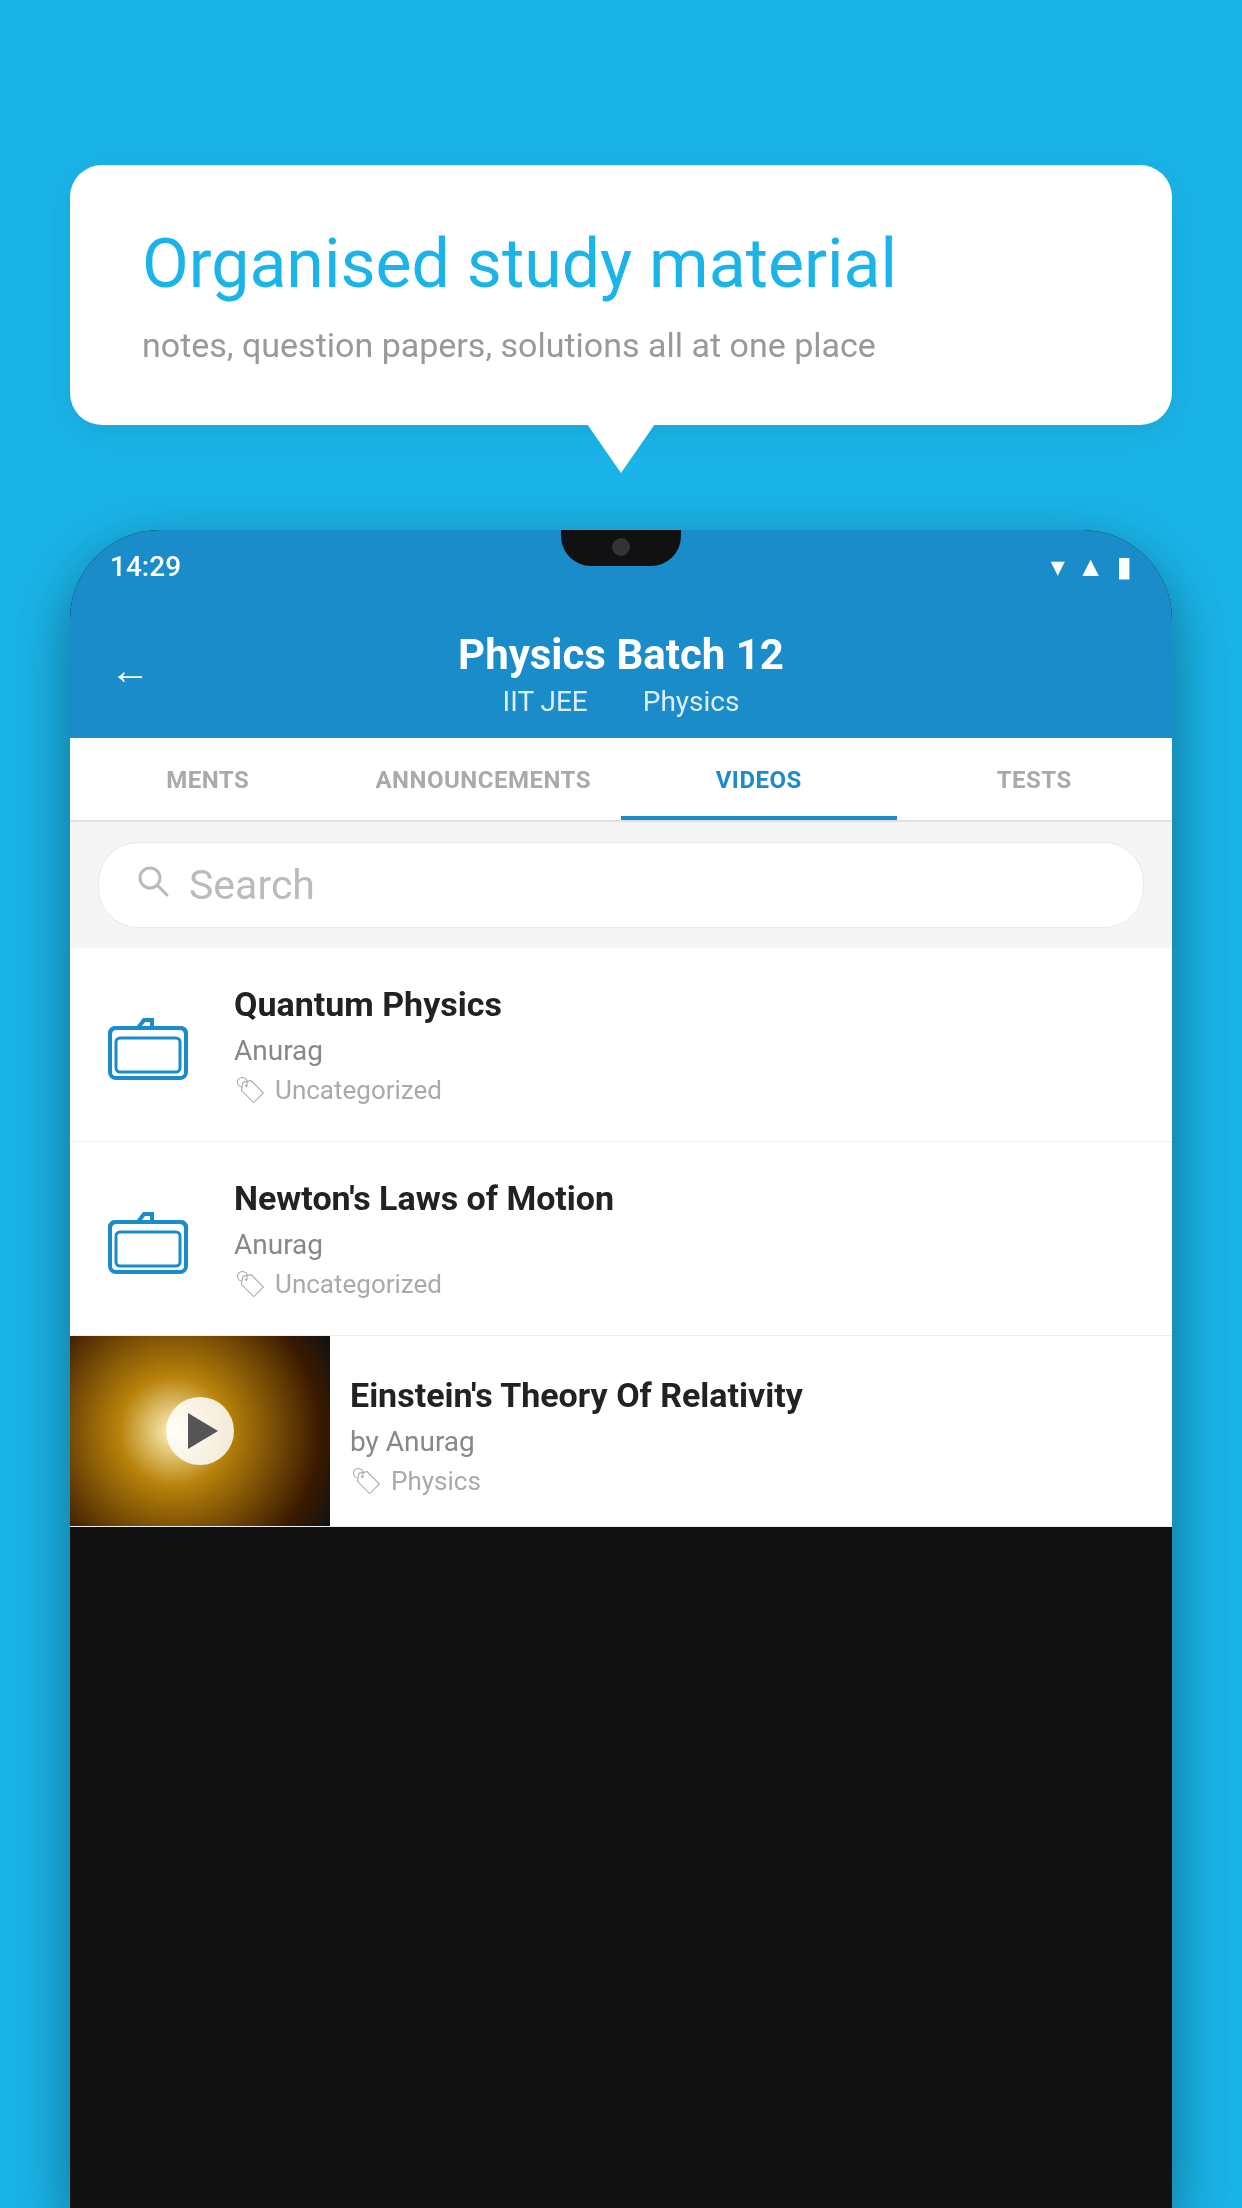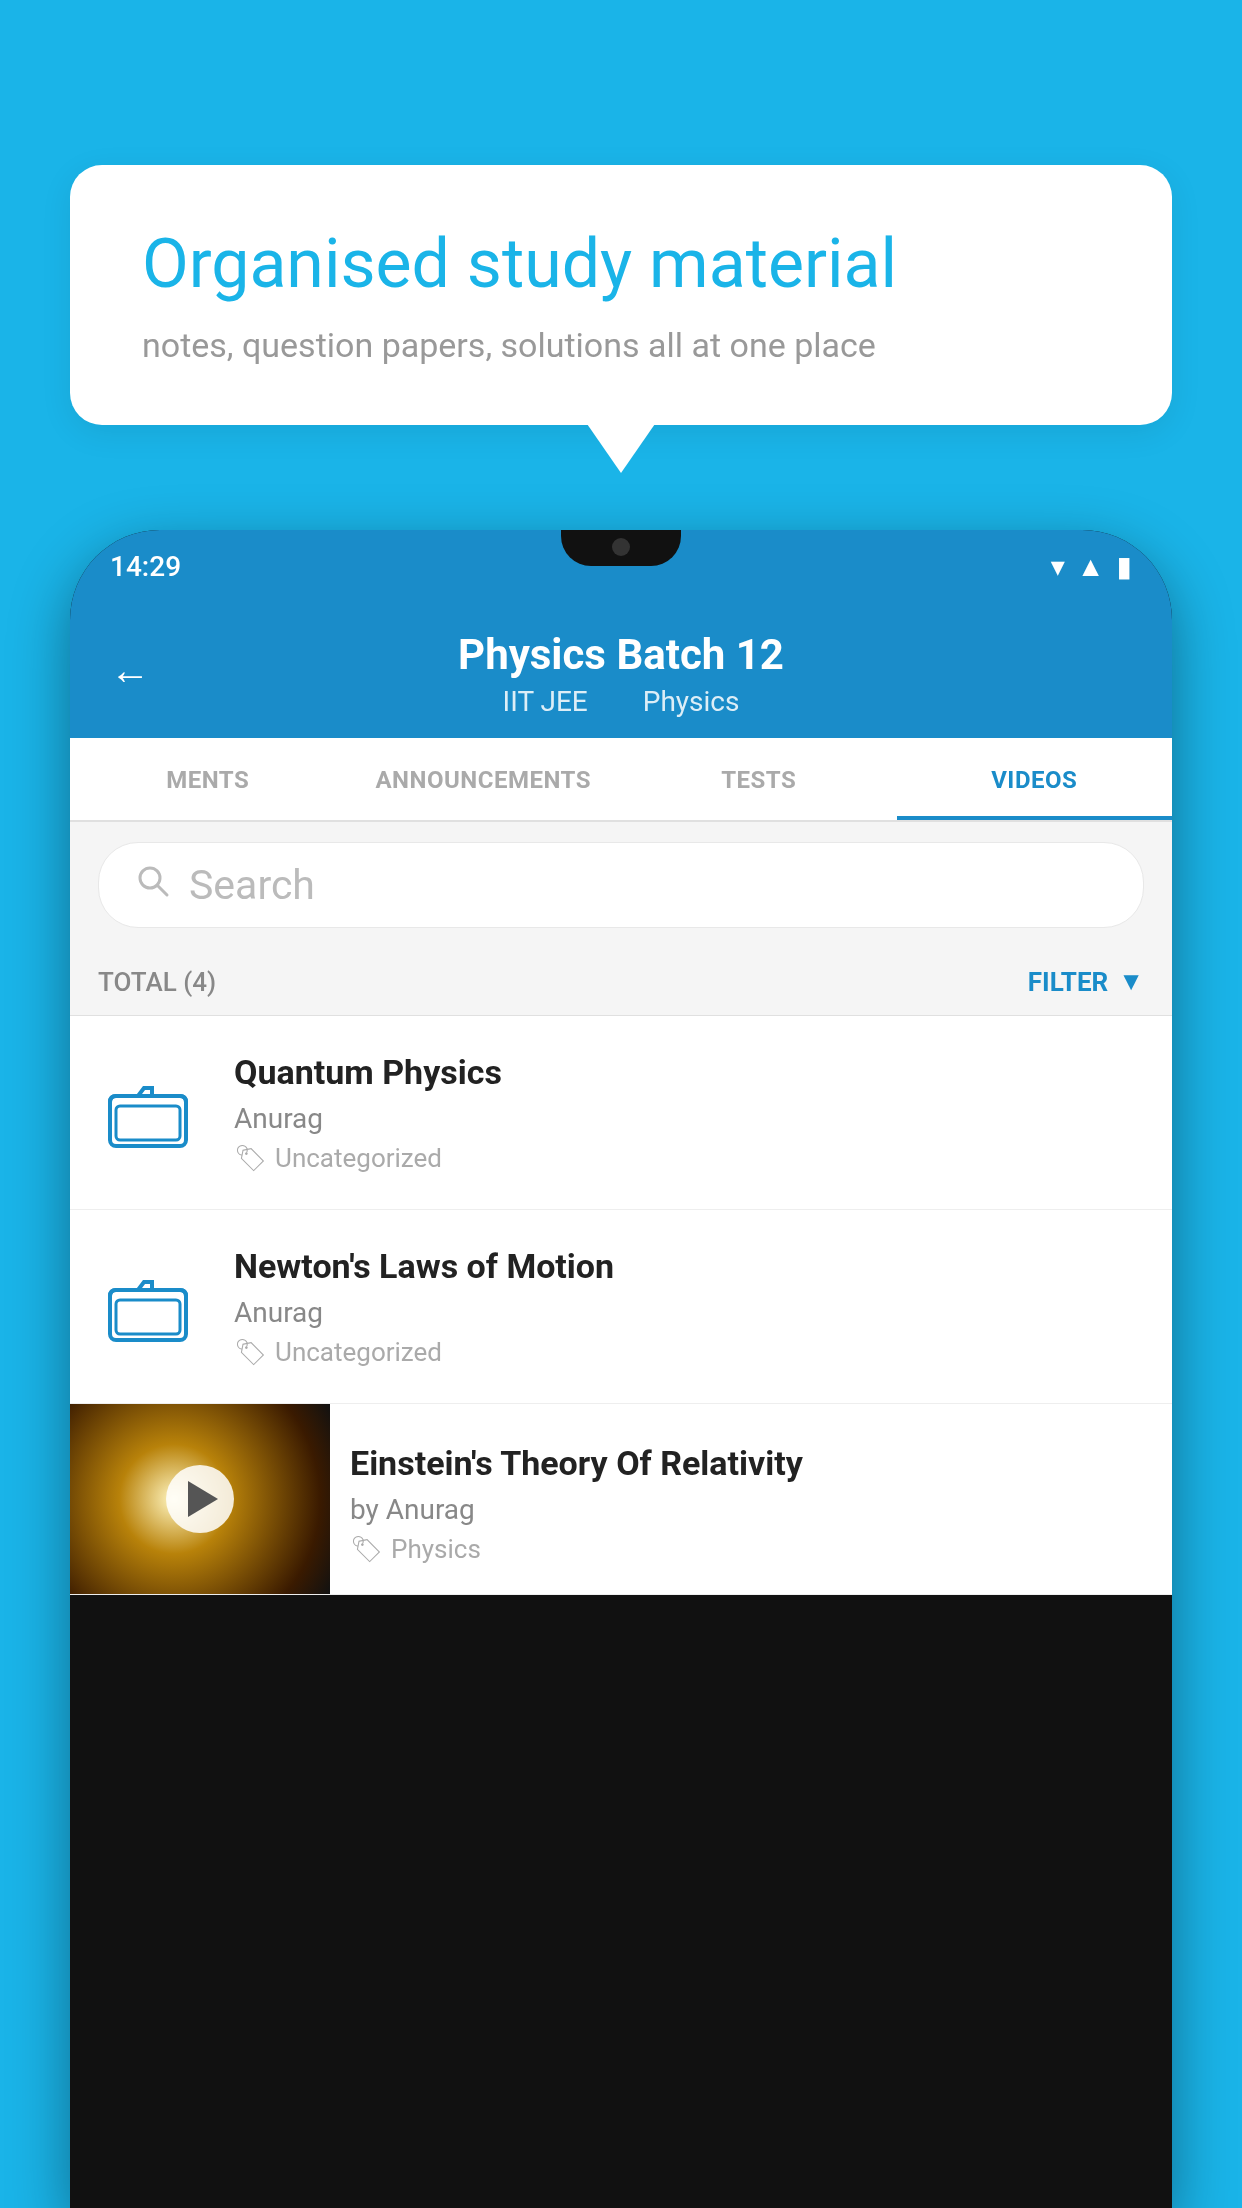--- a/index.html
+++ b/index.html
@@ -346,43 +346,36 @@
     <div class="header-subtitle">
       <span>IIT JEE</span>
       <span>  </span>
       <span>Physics</span>
     </div>
   </div>
 
   <div class="tabs">
     <div class="tab">MENTS</div>
     <div class="tab">ANNOUNCEMENTS</div>
+    <div class="tab active">VIDEOS</div>
     <div class="tab">TESTS</div>
-    <div class="tab active">VIDEOS</div>
   </div>
 
   <div class="search-bar-wrap">
     <div class="search-bar">
       <span class="search-icon-svg">
         <svg width="36" height="36" viewBox="0 0 36 36" fill="none">
           <circle cx="15" cy="15" r="10" stroke="#bbb" stroke-width="3"></circle>
           <line x1="22" y1="22" x2="32" y2="32" stroke="#bbb" stroke-width="3" stroke-linecap="round"></line>
         </svg>
       </span>
       <span class="search-input-label">Search</span>
     </div>
   </div>
 
-  <div class="filter-row">
-    <span class="total-label">TOTAL (4)</span>
-    <div class="filter-btn">
-      <span>FILTER</span>
-      <span>▼</span>
-    </div>
-  </div>
 
   <div class="content-list">
 
     <div class="list-item">
       <div class="item-icon-wrap">
         <div class="folder-icon">
           <svg width="80" height="70" viewBox="0 0 80 70" fill="none">
             <rect x="2" y="18" width="76" height="50" rx="6" fill="none" stroke="#1a8cc9" stroke-width="4"></rect>
             <path d="M2 24 Q2 18 8 18 L30 18 L36 10 L44 10 L44 18 L72 18 Q78 18 78 24" fill="none" stroke="#1a8cc9" stroke-width="4"></path>
             <rect x="8" y="28" width="64" height="34" rx="4" fill="none" stroke="#1a8cc9" stroke-width="3"></rect>

